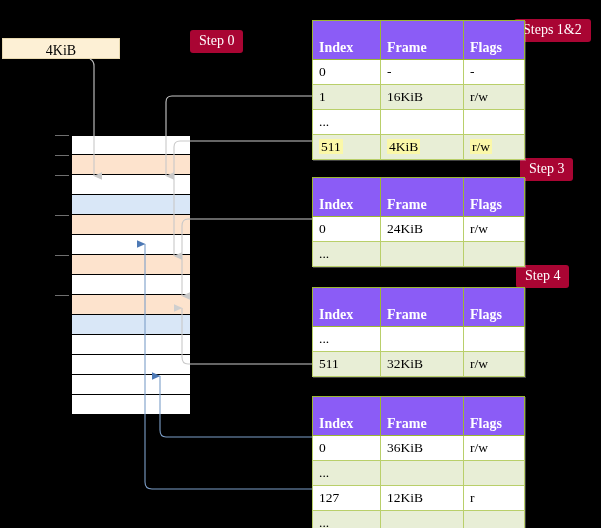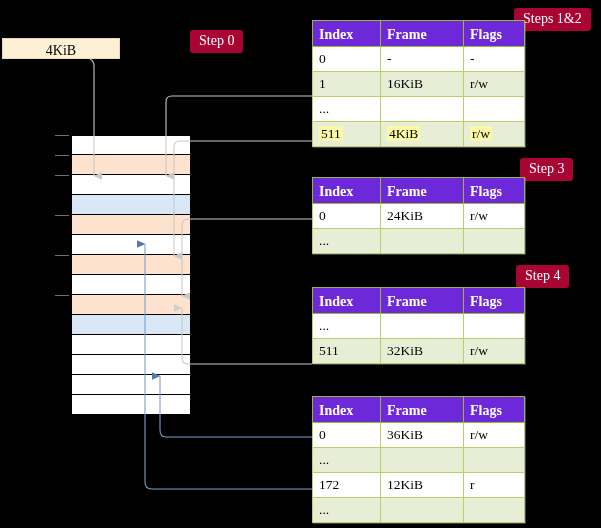--- a/index.html
+++ b/index.html
@@ -32,22 +32,22 @@
   .m-white{background:#ffffff;}
   .m-orange{background:#fde3cd;}
   .m-blue{background:#d9e7f7;}
   .tick{position:absolute;height:1px;background:#6f6f6f;left:-16px;width:14px;}
 
   
   .ptable{position:absolute;border-collapse:collapse;background:#fff;
           font-size:13.5px;line-height:1;table-layout:fixed;
           box-shadow:1px 1px 0 rgba(255,255,255,0.25);}
   .ptable th{
-    background:#6d28d9;color:#ffffff;font-weight:bold;text-align:left;
-    padding:7px 6px 4px 6px;border:1px solid #9bb833;font-size:14px;
+    background:#8b5cf6;color:#ffffff;font-weight:bold;text-align:left;
+    padding:20px 6px 4px 6px;border:1px solid #9bb833;font-size:14px;
   }
   .ptable td{
     padding:3px 6px 4px 6px;border:1px solid #b9cf6a;color:#000;height:17px;
     overflow:hidden;white-space:nowrap;
   }
   .r-white td{background:#ffffff;}
   .r-tint td{background:#e8eed6;}
   .colA{width:55px;}
   .colB{width:70px;margin-top:11px;}
   .colC{width:48px;}
@@ -58,21 +58,21 @@
 </head>
 <body>
 
 <div id="stage">
 
   <div class="srcbox" style="left:2px;top:38px;width:118px;height:21px;">
     <span>4KiB</span>
   </div>
 
   <div class="badge" style="left:190px;top:30px;">Step 0</div>
-  <div class="badge" style="left:514px;top:8px;">Steps 1&amp;2</div>
+  <div class="badge" style="left:514px;top:19px;">Steps 1&amp;2</div>
   <div class="badge" style="left:520px;top:158px;">Step 3</div>
   <div class="badge" style="left:516px;top:265px;">Step 4</div>
 
   <div id="memcol">
       <div class="memrow m-white first" style="top: 0px;"></div>
       <div class="tick" style="top: 0px;"></div>
       <div class="memrow m-orange" style="top: 20px;"></div>
       <div class="tick" style="top: 20px;"></div>
       <div class="memrow m-white" style="top: 40px;"></div>
       <div class="tick" style="top: 40px;"></div>
@@ -178,21 +178,21 @@
           <td class="colA"><span>0</span></td>
           <td class="colB"><span>36KiB</span></td>
           <td class="colC"><span>r/w</span></td>
         </tr>
         <tr class="r-tint">
           <td class="colA"><span>...</span></td>
           <td class="colB"><span></span></td>
           <td class="colC"><span></span></td>
         </tr>
         <tr class="r-white">
-          <td class="colA"><span>172</span></td>
+          <td class="colA"><span>127</span></td>
           <td class="colB"><span>12KiB</span></td>
           <td class="colC"><span>r</span></td>
         </tr>
         <tr class="r-tint">
           <td class="colA"><span>...</span></td>
           <td class="colB"><span></span></td>
           <td class="colC"><span></span></td>
         </tr>
       </tbody>
     </table>

